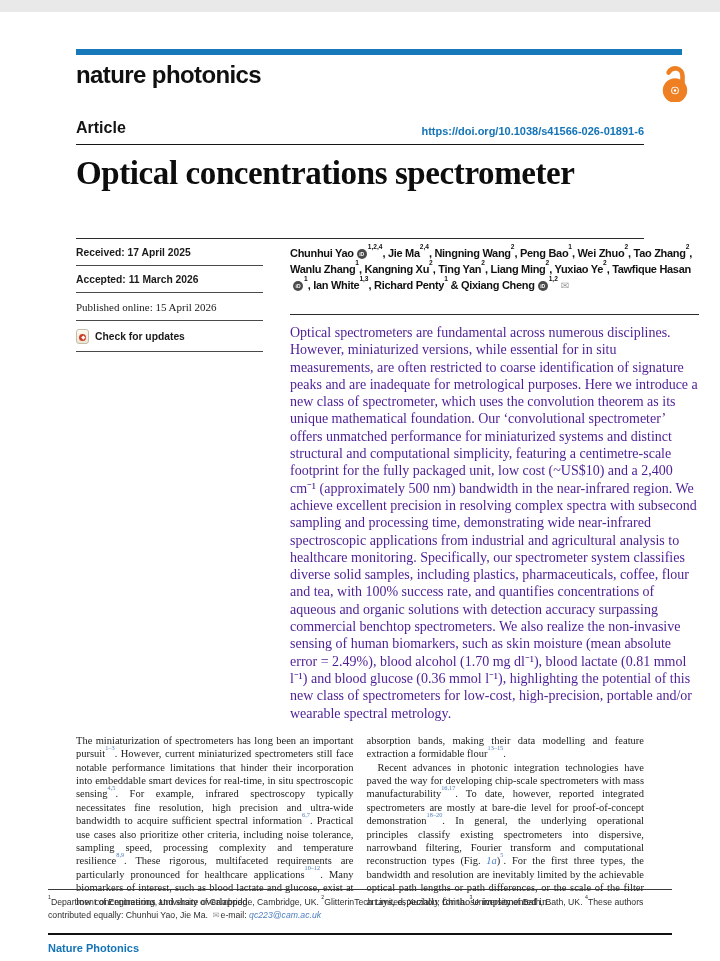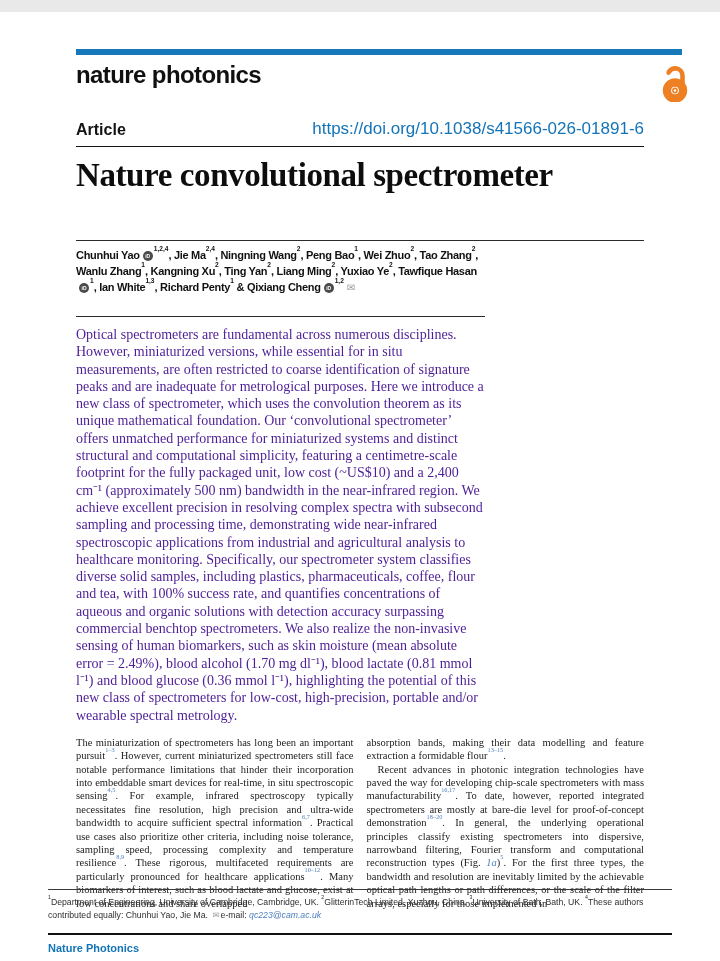--- a/index.html
+++ b/index.html
@@ -17,21 +17,21 @@
   .logo{
     margin-top:6px;font-size:24px;font-weight:bold;letter-spacing:-0.6px;
     font-family:"Liberation Sans",sans-serif;color:#101010;
   }
   .oa-icon{position:absolute;top:50px;right:30px;width:30px;height:40px;}
   .article-row{
     margin-top:30px;display:flex;justify-content:space-between;align-items:flex-end;
     border-bottom:1.2px solid #161616;padding-bottom:7px;
   }
   .article-type{font-size:16px;font-weight:bold;}
-  .doi{font-size:17px;font-weight:normal;color:var(--link);cursor:pointer;}
+  .doi{font-size:11px;font-weight:bold;color:var(--link);cursor:pointer;}
   .title{
     margin-top:9px;font-family:"Liberation Serif",serif;font-weight:bold;
     font-size:33px;line-height:38px;letter-spacing:-0.4px;color:#0d0d0d;
   }
   .meta-rule{margin-top:46px;height:1px;background:var(--rule-dark);}
   .meta-row{display:flex;gap:27px;}
   .dates-col{width:187px;flex:none;}
   .date-row{
     border-bottom:1px solid #4a4a4a;padding:8px 0 7px 0;
     font-size:10.3px;font-weight:bold;color:#1a1a1a;
@@ -90,25 +90,34 @@
     </svg>
   </div>
 
   <div class="logo">nature photonics</div>
 
   <div class="article-row">
     <span class="article-type">Article</span>
     <span class="doi">https://doi.org/10.1038/s41566-026-01891-6</span>
   </div>
 
-  <h1 class="title">Nature convolutional spectrometer</h1>
+  <h1 class="title">Optical concentrations spectrometer</h1>
 
   <div class="meta-rule"></div>
 
   <div class="meta-row">
+    <div class="dates-col">
+      <div class="date-row">Received: 17 April 2025</div>
+      <div class="date-row">Accepted: 11 March 2026</div>
+      <div class="date-row serif">Published online: 15 April 2026</div>
+      <div class="date-row check-row">
+        <span class="crossmark"></span>
+        <span>Check for updates</span>
+      </div>
+    </div>
 
     <div class="right-col">
       <p class="authors"><span>Chunhui Yao</span><span class="icon-orcid">iD</span><sup>1,2,4</sup><span>, Jie Ma</span><sup>2,4</sup><span>, Ningning Wang</span><sup>2</sup><span>, Peng Bao</span><sup>1</sup><span>, Wei Zhuo</span><sup>2</sup><span>, Tao Zhang</span><sup>2</sup><span>, Wanlu Zhang</span><sup>1</sup><span>, Kangning Xu</span><sup>2</sup><span>, Ting Yan</span><sup>2</sup><span>, Liang Ming</span><sup>2</sup><span>, Yuxiao Ye</span><sup>2</sup><span>, Tawfique Hasan</span><span class="icon-orcid">iD</span><sup>1</sup><span>, Ian White</span><sup>1,3</sup><span>, Richard Penty</span><sup>1</sup><span> &amp; Qixiang Cheng</span><span class="icon-orcid">iD</span><sup>1,2</sup><span class="icon-envelope">✉</span></p>
       <div class="abstract-rule"></div>
       <p class="abstract">Optical spectrometers are fundamental across numerous disciplines. However, miniaturized versions, while essential for in situ measurements, are often restricted to coarse identification of signature peaks and are inadequate for metrological purposes. Here we introduce a new class of spectrometer, which uses the convolution theorem as its unique mathematical foundation. Our ‘convolutional spectrometer’ offers unmatched performance for miniaturized systems and distinct structural and computational simplicity, featuring a centimetre-scale footprint for the fully packaged unit, low cost (~US$10) and a 2,400 cm⁻¹ (approximately 500 nm) bandwidth in the near-infrared region. We achieve excellent precision in resolving complex spectra with subsecond sampling and processing time, demonstrating wide near-infrared spectroscopic applications from industrial and agricultural analysis to healthcare monitoring. Specifically, our spectrometer system classifies diverse solid samples, including plastics, pharmaceuticals, coffee, flour and tea, with 100% success rate, and quantifies concentrations of aqueous and organic solutions with detection accuracy surpassing commercial benchtop spectrometers. We also realize the non-invasive sensing of human biomarkers, such as skin moisture (mean absolute error = 2.49%), blood alcohol (1.70 mg dl⁻¹), blood lactate (0.81 mmol l⁻¹) and blood glucose (0.36 mmol l⁻¹), highlighting the potential of this new class of spectrometers for low-cost, high-precision, portable and/or wearable spectral metrology.</p>
     </div>
   </div>
 
   <div class="body-cols">
     <div class="col">

